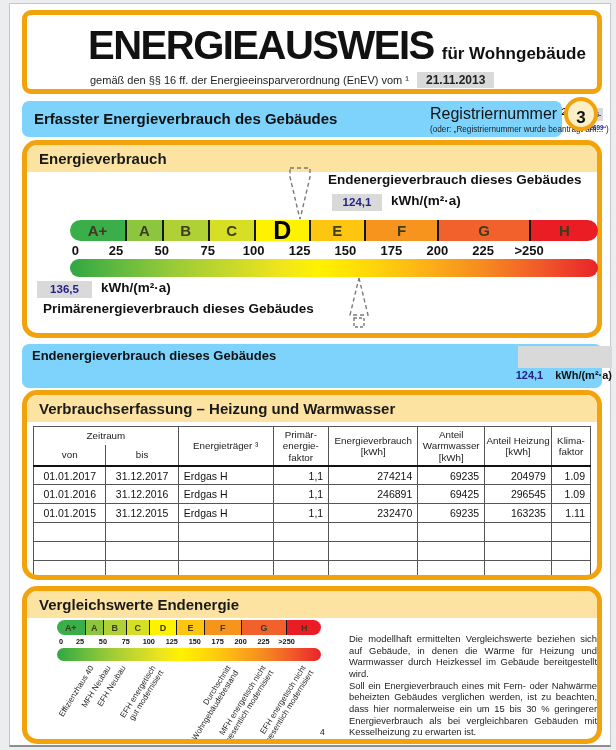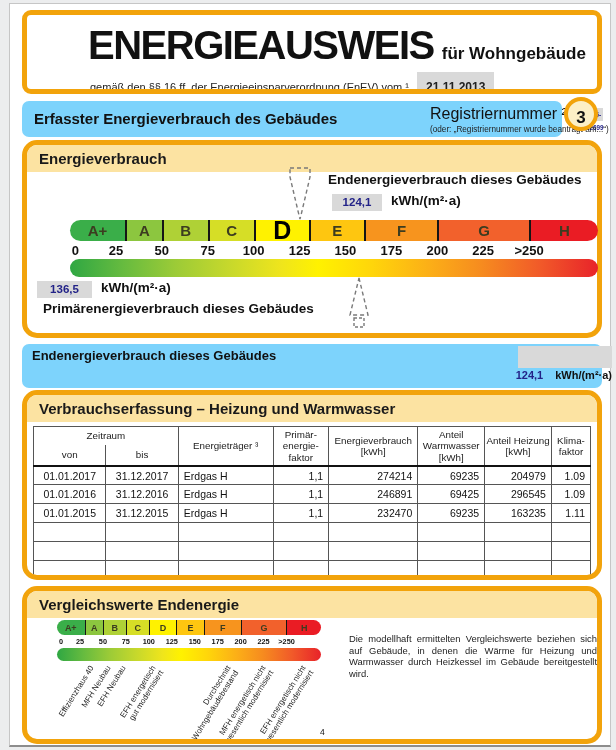--- a/index.html
+++ b/index.html
@@ -14,21 +14,21 @@
   .ybar { position:absolute; background:#7dd3fc; border-radius:7px; }
   .gfield { background:#D9D9D9; }
   .navy { color:#232388; font-weight:bold; }
 
   
   #header-box { left:12px; top:6px; width:580px; height:84px; border-radius:9px; }
   #cert-title-row { position:absolute; left:61px; top:8px; white-space:nowrap; }
   #cert-title { font-size:40px; font-weight:bold; letter-spacing:-1.5px; display:inline; }
   #cert-for { font-size:17px; font-weight:bold; display:inline; margin-left:8px; }
   #law-row { position:absolute; left:63px; top:57px; font-size:11px; color:#222; white-space:nowrap; }
-  #issue-date { display:inline-block; margin-left:8px; padding:8px 9px; font-size:12px; font-weight:bold;text-align:center; }
+  #issue-date { display:inline-block; margin-left:8px; padding:1px 9px; font-size:12px; font-weight:bold;text-align:center; }
 
   
   #erfasster-bar { left:12px; top:97px; width:540px; height:36px; }
   #erfasster-title { position:absolute; left:12px; top:0; line-height:36px; font-size:15px; font-weight:bold; }
   #reg-block { position:absolute; left:408px; top:4px; width:128px; }
   #reg-line1 { display:flex; align-items:center; }
   #reg-label { font-size:16px; font-weight:normal; white-space:nowrap; }
   #reg-field { width:86px; height:13px; margin-left:5px; font-size:6.3px; line-height:13px; text-align:center; }
   #reg-hint { font-size:8.2px; margin-top:2px; white-space:nowrap; color:#222; }
   #page-circle { position:absolute; left:554px; top:93px; width:34px; height:34px;
@@ -354,17 +354,18 @@
 gut modernisiert</div>
     <div class="rlabel" style="left:93px;">Durchschnitt
 Wohngebäudebestand</div>
     <div class="rlabel" style="left:128px;">MFH energetisch nicht
 wesentlich modernisiert</div>
     <div class="rlabel" style="left:168px;">EFH energetisch nicht
 wesentlich modernisiert</div>
 
     <div id="comp-text">
       <div>Die modellhaft ermittelten Vergleichswerte beziehen sich auf Gebäude, in denen die Wärme für Heizung und Warmwasser durch Heizkessel im Gebäude bereitgestellt wird.</div>
+      <div>Soll ein Energieverbrauch eines mit Fern- oder Nahwärme beheizten Gebäudes verglichen werden, ist zu beachten, dass hier normalerweise ein um 15 bis 30 % geringerer Energieverbrauch als bei vergleichbaren Gebäuden mit Kesselheizung zu erwarten ist.</div>
     </div>
     <div id="comp-footnote">4</div>
   </div>
 
 </div>
 
 </body></html>

